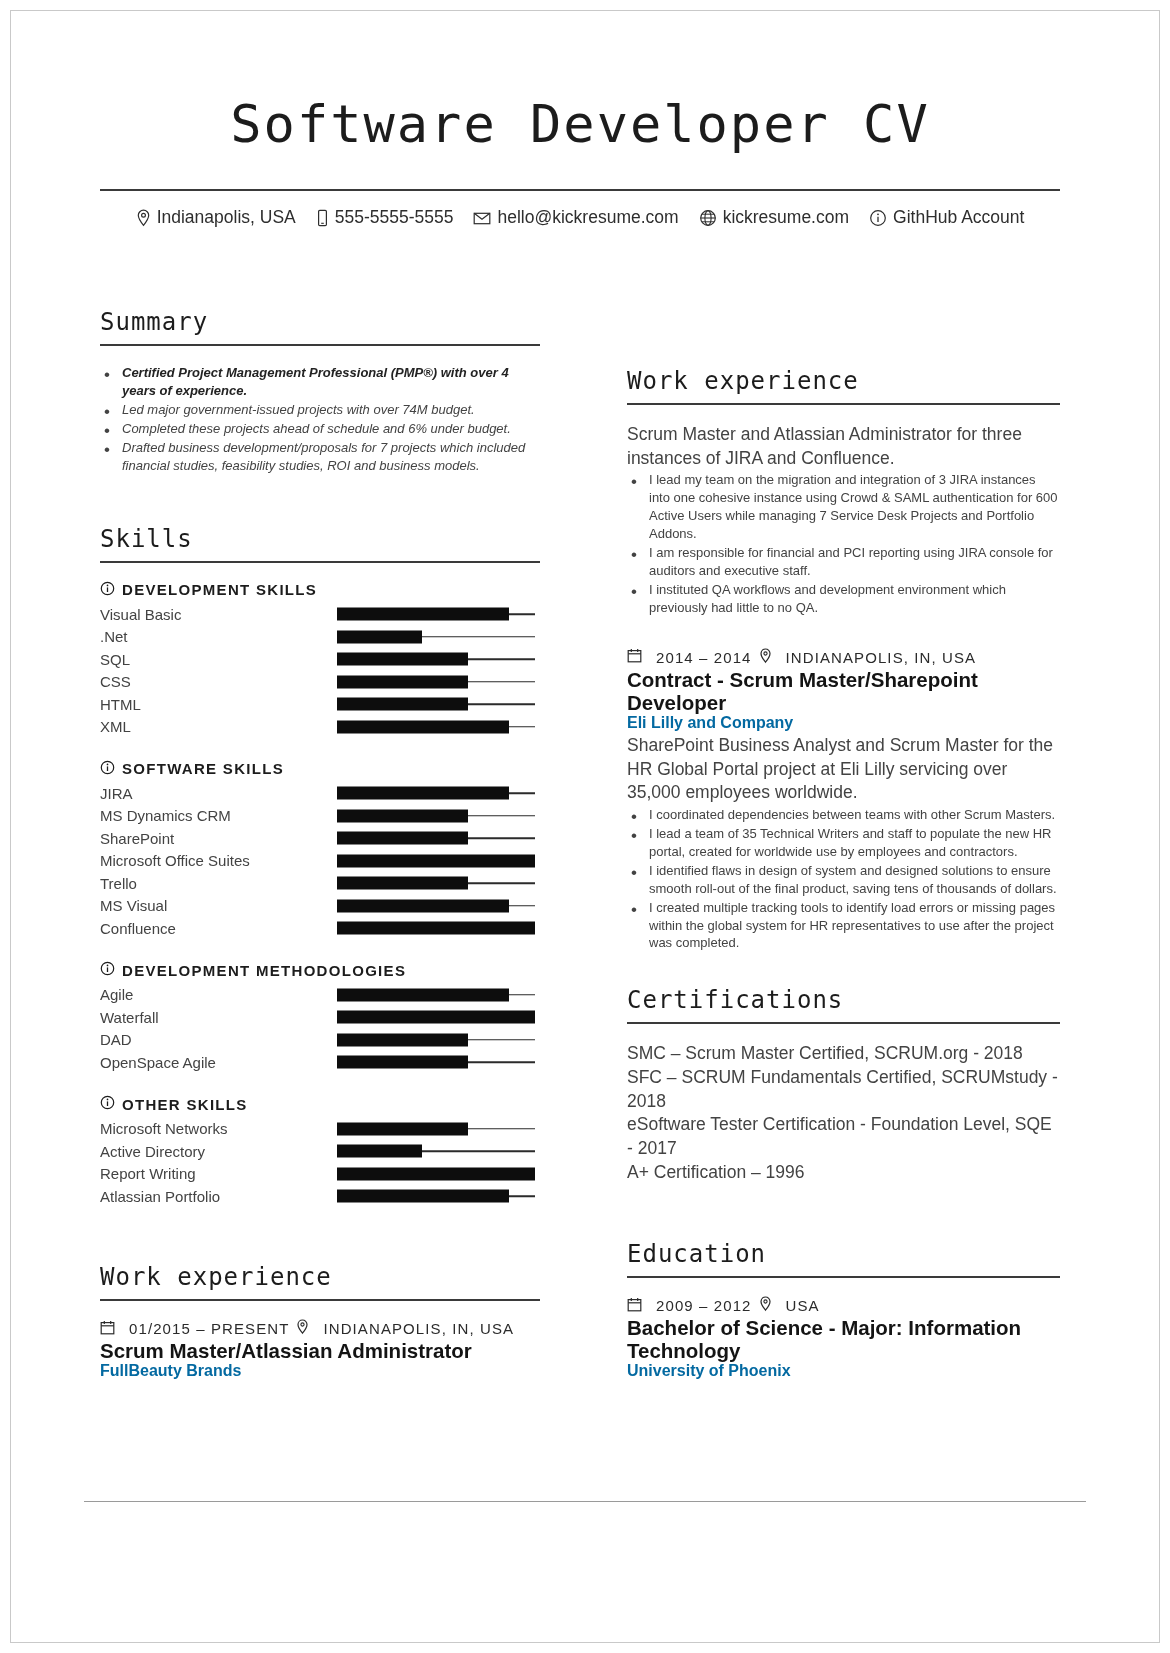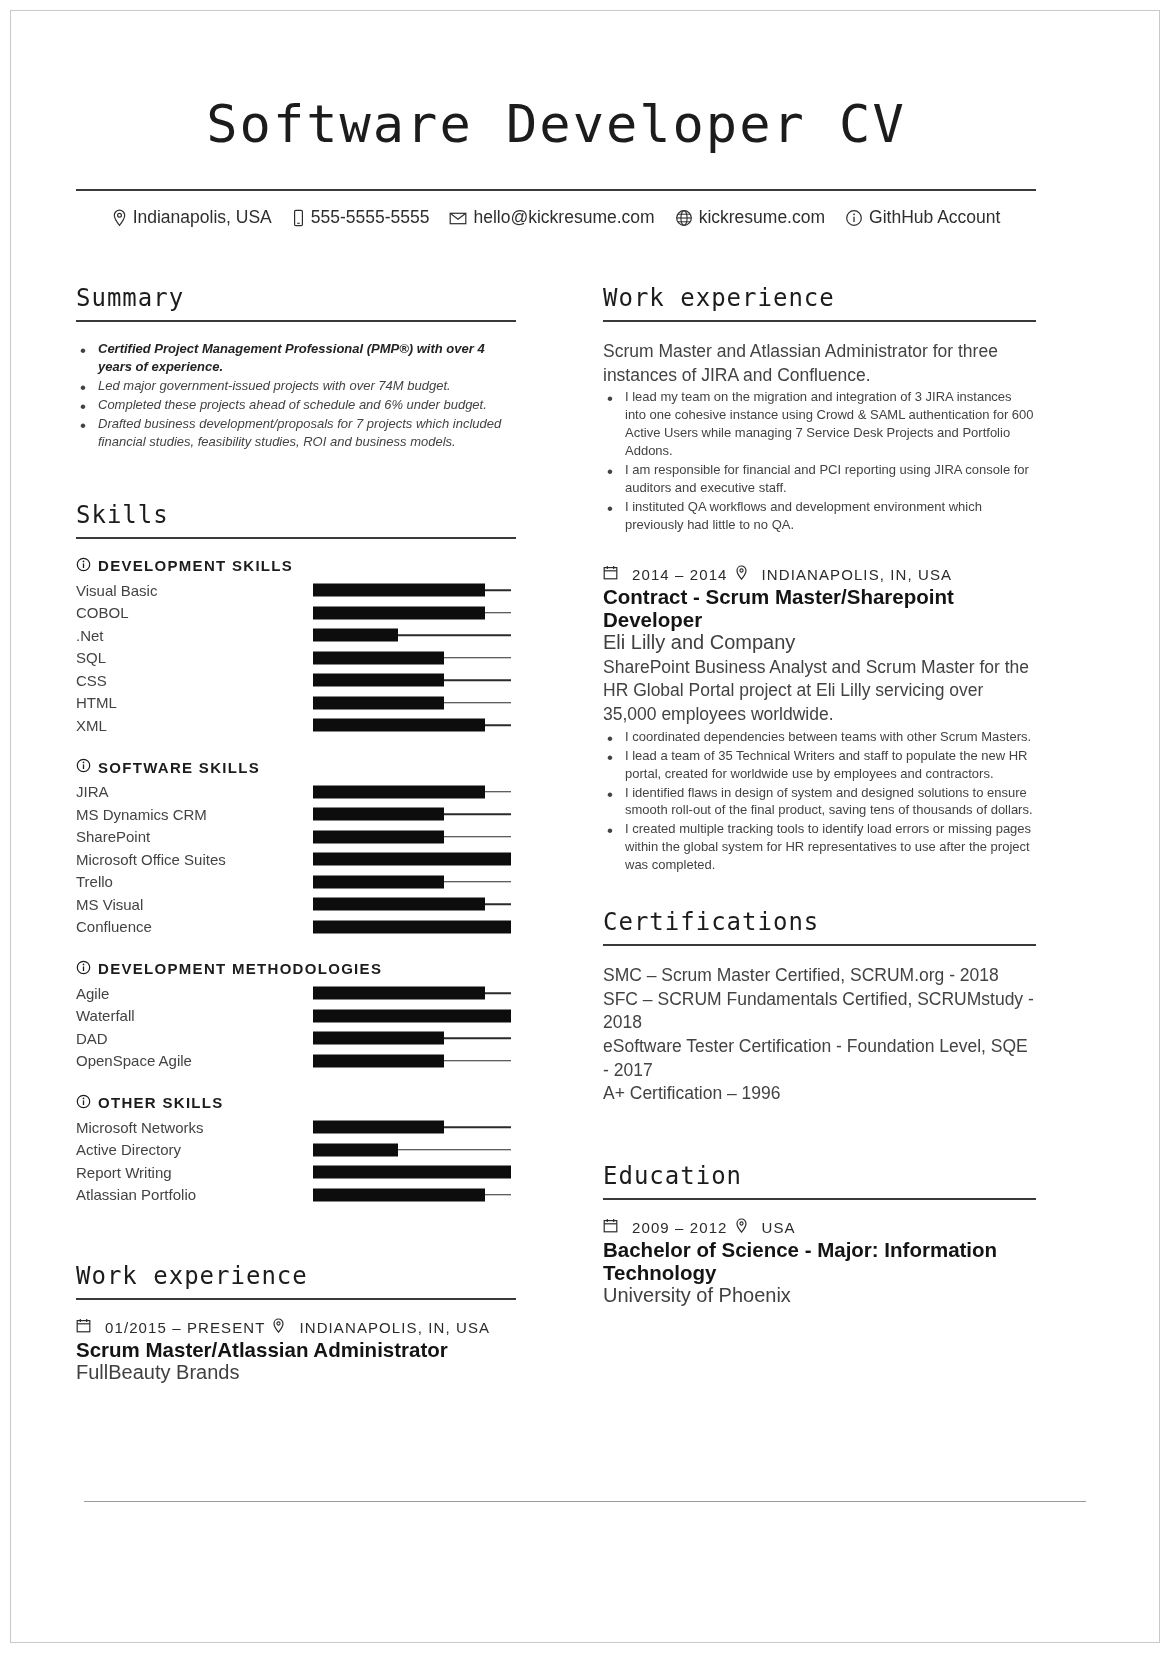--- a/index.html
+++ b/index.html
@@ -21,21 +21,21 @@
     position: absolute;
     left: 10px;
     top: 10px;
     right: 10px;
     bottom: 10px;
     border: 1px solid #c9c9c9;
     pointer-events: none;
   }
   .content {
     position: absolute;
-    left: 76px;
+    left: 100px;
     top: 0;
     width: 960px;
   }
 
   
   .cv-title {
     font-family: "DejaVu Sans Mono", monospace;
     font-size: 52px;
     font-weight: 400;
     letter-spacing: 2px;
@@ -64,21 +64,22 @@
     display: inline-flex;
     align-items: center;
     gap: 6px;
     white-space: nowrap;
   }
   .contact-item svg { display: block; }
 
   
   .columns {
     display: flex;
-    margin-top: 56px;
+    margin-top: 80px;
+    align-items: flex-end;
   }
   .col-left { width: 440px; }
   .col-gap  { width: 87px; }
   .col-right { width: 433px; }
 
   .section { margin-bottom: 10px; }
   .section-title {
     font-family: "DejaVu Sans Mono", monospace;
     font-size: 24px;
     font-weight: 400;
@@ -189,23 +190,23 @@
     gap: 14px;
   }
   .job-title {
     font-size: 20.5px;
     font-weight: bold;
     color: #141414;
     line-height: 1.13;
     margin: 0;
   }
   .job-company {
-    font-size: 20px;
-    font-weight: normal;
-    color: #404040;
+    font-size: 16px;
+    font-weight: bold;
+    color: #0369a1;
     line-height: 1.13;
     margin: 0 0 2px 0;
   }
   .job-block { margin-bottom: 34px; }
   .cert-line {
     font-size: 17.5px;
     line-height: 1.35;
     color: #434343;
   }
   .spacer-lg { height: 46px; }
@@ -312,27 +313,20 @@
                 <div class="skill-group-title">
                   <span><svg width="15" height="15" viewBox="0 0 15 15">
                       <circle cx="7.5" cy="7.5" r="6.2" fill="none" stroke="#1c1c1c" stroke-width="1.2"></circle>
                       <circle cx="7.5" cy="4.4" r="0.85" fill="#1c1c1c"></circle>
                       <line x1="7.5" y1="6.4" x2="7.5" y2="11" stroke="#1c1c1c" stroke-width="1.3"></line>
                     </svg></span>
                   <span>DEVELOPMENT SKILLS</span>
                 </div>
                 <div class="skill-row">
                   <div class="skill-name">Visual Basic</div>
-                  <div class="skill-meter">
-                    <div class="skill-track"></div>
-                    <div class="skill-fill" style="width: 87%;"></div>
-                  </div>
-                </div>
-                <div class="skill-row">
-                  <div class="skill-name">COBOL</div>
                   <div class="skill-meter">
                     <div class="skill-track"></div>
                     <div class="skill-fill" style="width: 87%;"></div>
                   </div>
                 </div>
                 <div class="skill-row">
                   <div class="skill-name">.Net</div>
                   <div class="skill-meter">
                     <div class="skill-track"></div>
                     <div class="skill-fill" style="width: 43%;"></div>

